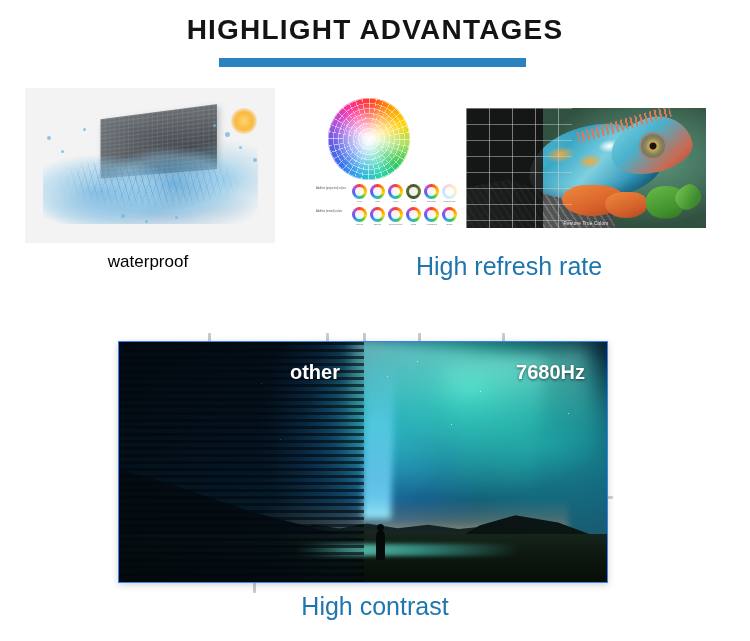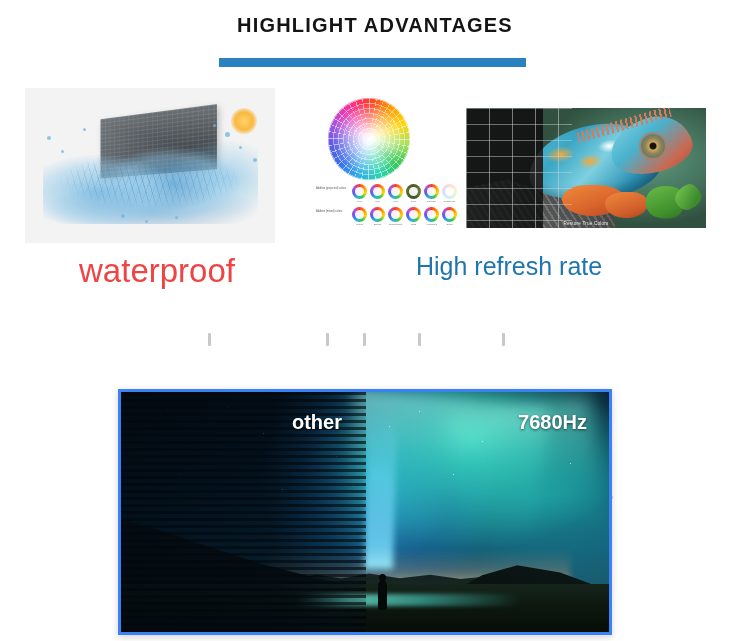--- a/index.html
+++ b/index.html
@@ -7,21 +7,21 @@
     width:750px;height:641px;background:#ffffff;overflow:hidden;
     font-family:"Liberation Sans","DejaVu Sans",sans-serif;
     position:relative;
   }
   .page{position:relative;width:750px;height:641px;}
 
   
   .header{position:absolute;left:0;top:0;width:750px;height:80px;}
   .title{
     position:absolute;left:0;top:14px;width:750px;text-align:center;
-    font-size:20px;font-weight:700;color:#141414;letter-spacing:1.2px;
+    font-size:28px;font-weight:700;color:#141414;letter-spacing:1.2px;
   }
   .title-rule{
     position:absolute;left:219px;top:58px;width:307px;height:9px;
     background:#2a83be;
   }
 
   
   .row-top{position:absolute;left:0;top:84px;width:750px;height:200px;}
 
   
@@ -189,41 +189,40 @@
       repeating-linear-gradient(to right,rgba(205,210,210,.55) 0 1px,rgba(0,0,0,0) 1px 23px),
       repeating-linear-gradient(to bottom,rgba(205,210,210,.48) 0 1px,rgba(0,0,0,0) 1px 16px);
   }
   .cham-caption{
     position:absolute;left:0;bottom:2px;width:100%;text-align:center;
     font-size:4.6px;letter-spacing:.2px;color:#e8e8e8;
   }
 
   
   .cap-water{
-    position:absolute;left:32px;top:168px;width:250px;text-align:center;
-    font-size:33px;color:#ef4444;
+    position:absolute;left:23px;top:168px;width:250px;text-align:center;
+    font-size:17px;color:#000000;
   }
   .cap-refresh{
     position:absolute;left:416px;top:168px;width:290px;
     font-size:25px;color:#1f76ae;
   }
 
   
   .row-bottom{position:absolute;left:0;top:300px;width:750px;height:341px;}
   .pins{position:absolute;left:118px;top:33px;width:488px;height:14px;}
   .pin{position:absolute;top:0;width:3px;height:13px;background:#c9c9c9;border-radius:1px;}
   .pin-bottom{position:absolute;left:253px;top:281px;width:3px;height:12px;background:#c9c9c9;border-radius:1px;}
   .pin-right{position:absolute;left:602px;top:196px;width:11px;height:3px;background:#cfcfcf;border-radius:1px;}
 
   .screen{
     position:absolute;left:118px;top:41px;width:488px;height:240px;
     overflow:hidden;background:#06121d;
     box-shadow:0 2px 7px rgba(0,0,0,.18);
-    border:3px solid #3b82f6;
-    margin-top:48px;
+    border:1px solid #3b82f6;
   }
   .sky{
     position:absolute;left:0;top:0;width:100%;height:82%;
     background:
       radial-gradient(ellipse 42% 72% at 72% 24%,rgba(58,226,198,.85) 0%,rgba(40,190,180,.45) 44%,rgba(10,60,90,0) 78%),
       radial-gradient(ellipse 30% 86% at 53% 42%,rgba(46,178,232,.85) 0%,rgba(30,120,190,.40) 52%,rgba(8,40,70,0) 82%),
       radial-gradient(ellipse 46% 60% at 88% 52%,rgba(34,196,186,.55) 0%,rgba(10,60,90,0) 80%),
       linear-gradient(175deg,#05121f 0%,#07243c 36%,#0b3d5e 62%,#114f6d 82%,#1b5c6f 100%);
   }
   .aurora-a{
@@ -456,15 +455,16 @@
       <div class="field"></div>
       <div class="field-lights"></div>
       <div class="beam"></div>
       <div class="person"></div>
       <div class="scanlines"></div>
       <div class="dim-left"></div>
       <div class="lbl-other">other</div>
       <div class="lbl-hz">7680Hz</div>
     </div>
 
+    <div class="cap-contrast">High contrast</div>
   </div>
 
 </div>
 
 </body></html>

